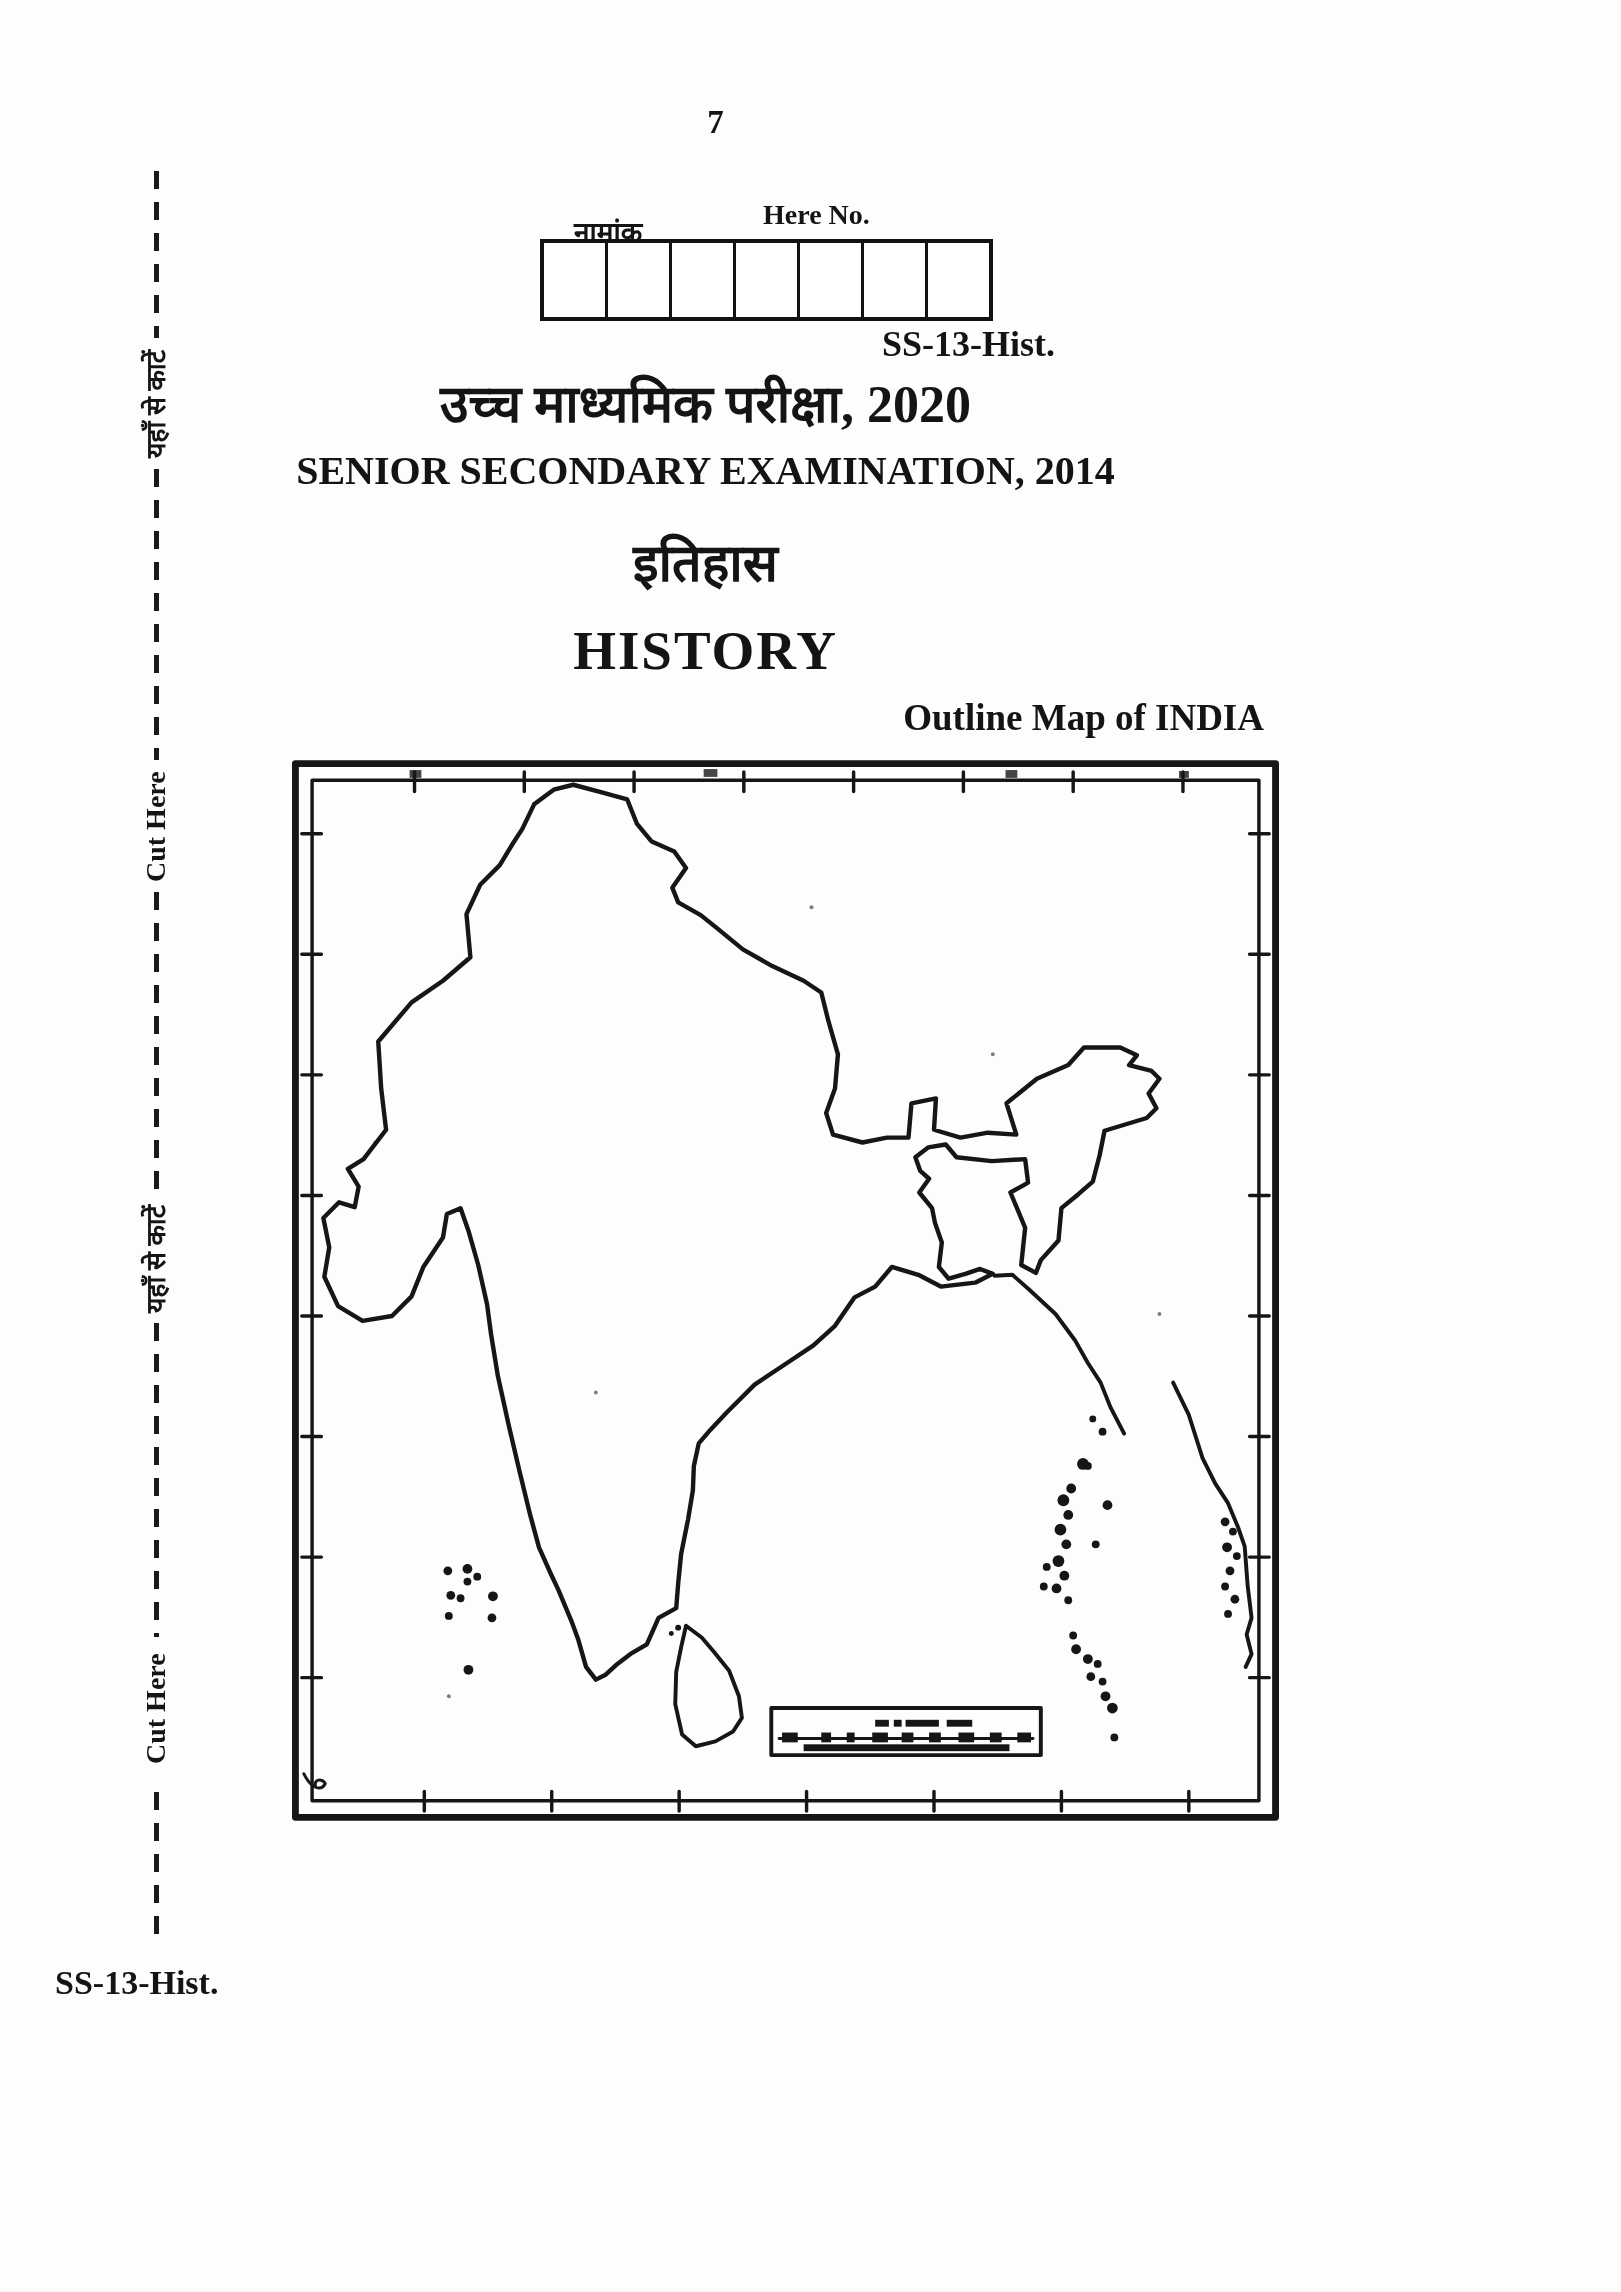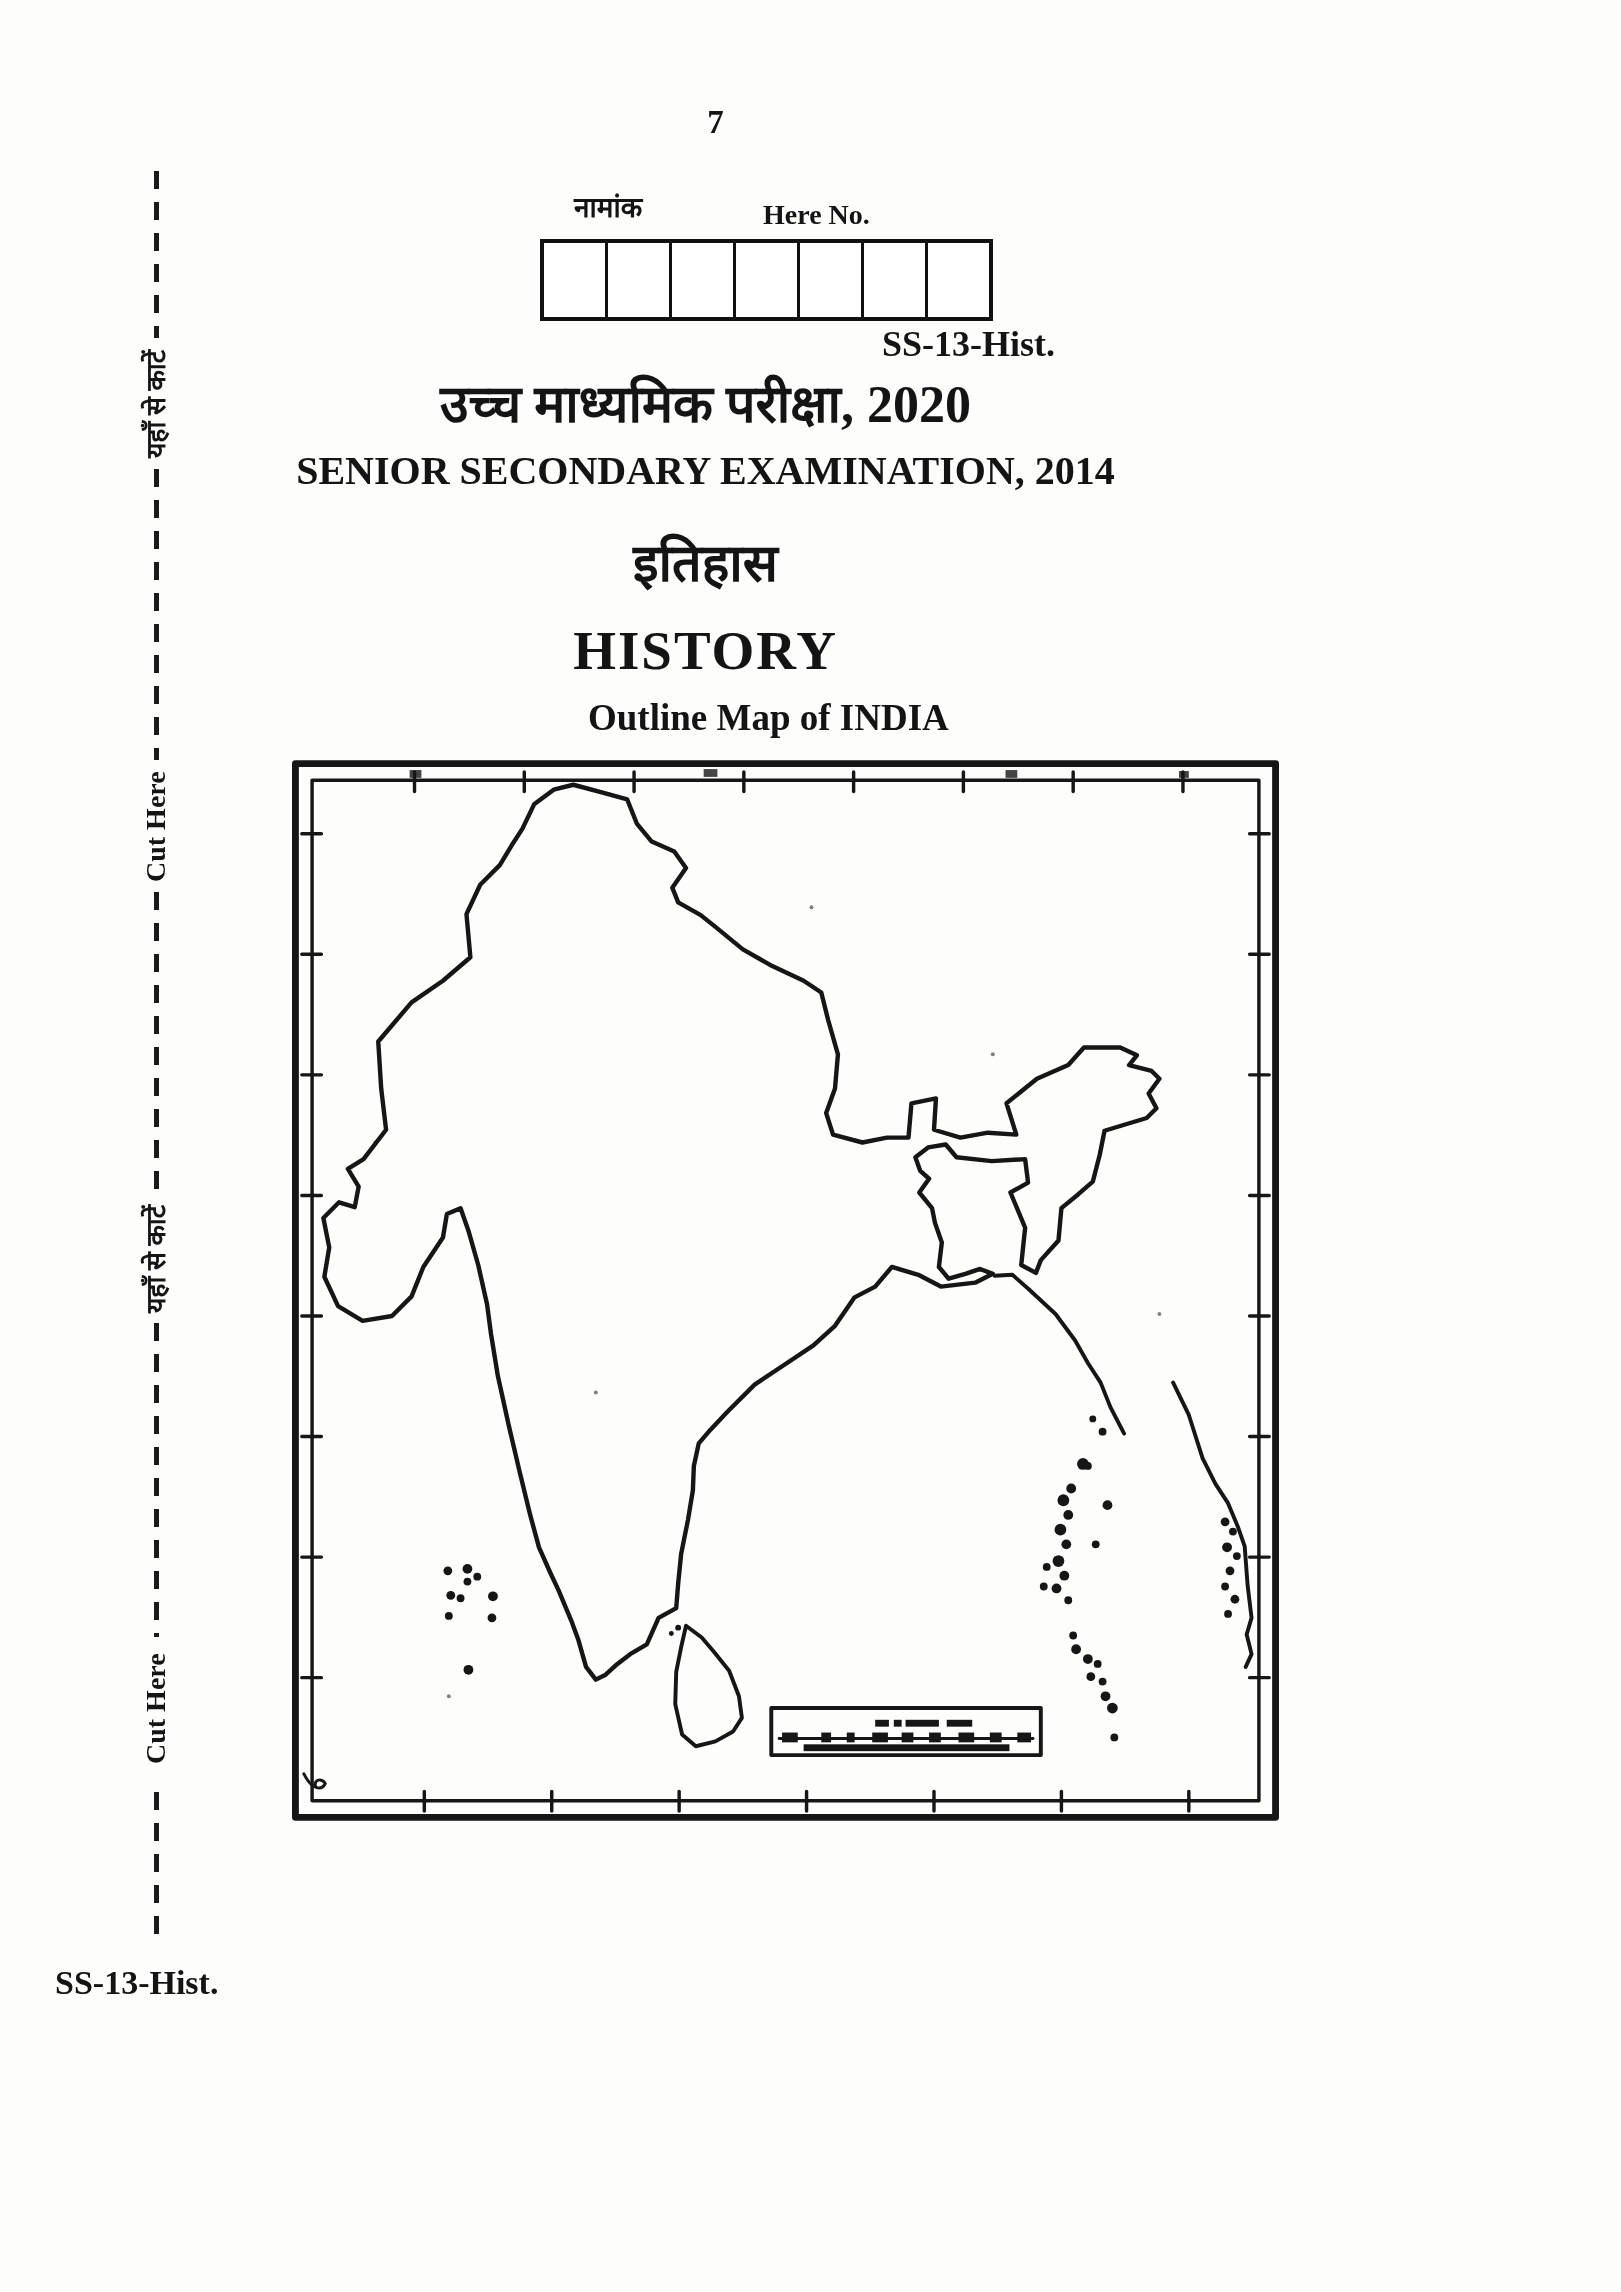--- a/index.html
+++ b/index.html
@@ -4,36 +4,36 @@
 <style>
   html,body{margin:0;padding:0}
   body{position:relative;width:1621px;height:2293px;background:#fdfdfc;
        font-family:"Liberation Serif", "DejaVu Serif", serif;color:#141414;overflow:hidden}
   .abs{position:absolute}
   .b{font-weight:700}
   .center{text-align:center}
   
   .page-num{left:686px;top:106px;width:59px;font-size:33px;line-height:1}
   
-  .lbl-hindi{left:574px;top:187px;font-size:28px}
+  .lbl-hindi{left:574px;top:212px;font-size:28px}
   .lbl-roll{left:763px;top:199px;font-size:28px}
   .roll-grid{left:540px;top:239px;width:453px;height:82px;display:flex;
              border:4.9px solid #111;box-sizing:border-box;background:#fff}
   .roll-cell{flex:1;border-right:3.9px solid #111}
   .roll-cell:last-child{border-right:none}
   
   .code-top{left:882px;top:323px;width:196px;font-size:36px}
   .code-bottom{left:55px;top:1964px;font-size:34px}
   
   .hwrap{left:78px;width:1255px}
   .h-hi{top:366px;font-size:52px}
   .h-en{top:447px;font-size:40px}
   .sub-hi{top:525px;font-size:52px}
   .sub-en{top:619px;font-size:55px;letter-spacing:2px}
-  .map-cap{left:588px;top:696px;width:676px;font-size:37px}
+  .map-cap{left:588px;top:696px;width:676px;text-align:right;font-size:37px}
   
   .dash{left:154px;width:4.9px;
         background:repeating-linear-gradient(to bottom,#1a1a1a 0 17.6px,transparent 17.6px 31px)}
   .cut-label{left:123px;width:65px;display:flex;align-items:center;justify-content:center;
              writing-mode:vertical-rl;transform:rotate(180deg);font-weight:700;
              white-space:nowrap;color:#151515}
   .cut-hi{font-size:26.5px}
   .cut-en{font-size:28px}
   .d1{top:171px;height:167px}.d2{top:469px;height:291px}.d3{top:892px;height:297px}
   .d4{top:1323px;height:314px}.d5{top:1792px;height:145px}

